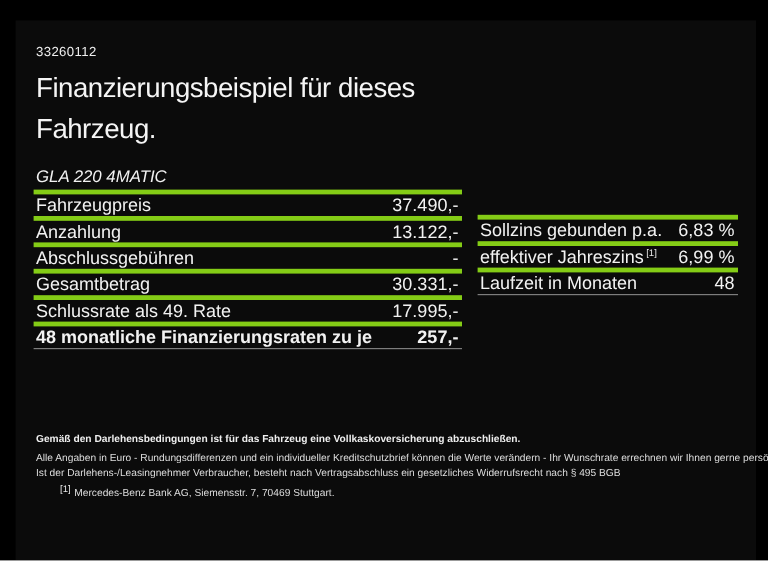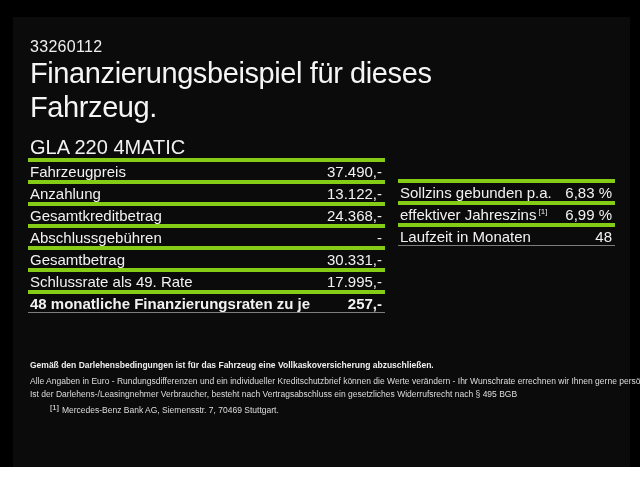--- a/index.html
+++ b/index.html
@@ -5,33 +5,33 @@
   html,body{margin:0;padding:0;}
   body{
     width:640px;height:480px;position:relative;overflow:hidden;
     background:#000;
     font-family:"Liberation Sans", sans-serif;
     -webkit-font-smoothing:antialiased;
   }
   .panel{position:absolute;left:13px;top:17px;right:10px;bottom:13px;background:#0b0b0b;}
   .listing-id{
     position:absolute;left:30px;top:38px;
-    font-size:16px;color:#efefef;letter-spacing:0.3px;
+    font-size:11px;color:#efefef;letter-spacing:0.3px;
   }
   .title{
     position:absolute;left:30px;top:56px;width:520px;
-    font-size:29px;line-height:34px;font-weight:400;color:#f5f5f5;letter-spacing:-0.4px;
+    font-size:23px;line-height:34px;font-weight:400;color:#f5f5f5;letter-spacing:-0.4px;
   }
   .tbl{position:absolute;color:#f2f2f2;font-size:15px;}
   .tbl .row{
     box-sizing:border-box;height:22px;line-height:21px;
     display:flex;justify-content:space-between;align-items:center;
     border-top:4px solid #84cc16;padding:0 3px 0 2px;
   }
-  .tbl .row.model{border-top:none;font-size:20px;}
+  .tbl .row.model{border-top:none;font-size:14px;font-style:italic;}
   .tbl .row.total{font-weight:bold;}
   .tbl-left{left:28px;top:136px;width:357px;border-bottom:1px solid #7d7d7d;}
   .tbl-right{left:398px;top:158px;width:217px;border-bottom:1px solid #7d7d7d;margin-top:21px;}
   .lbl{white-space:nowrap;}
   .val{white-space:nowrap;text-align:right;}
   sup.marker{font-size:8px;line-height:0;vertical-align:6px;margin-left:2px;color:#e8e8e8;}
   .foot{
     position:absolute;left:30px;width:600px;
     font-size:8.5px;color:#dedede;letter-spacing:0;white-space:nowrap;
   }
@@ -59,24 +59,20 @@
   <div class="row model">
     <span class="lbl">GLA 220 4MATIC</span>
   </div>
   <div class="row">
     <span class="lbl">Fahrzeugpreis</span>
     <span class="val">37.490,-</span>
   </div>
   <div class="row">
     <span class="lbl">Anzahlung</span>
     <span class="val">13.122,-</span>
-  </div>
-  <div class="row">
-    <span class="lbl">Gesamtkreditbetrag</span>
-    <span class="val">24.368,-</span>
   </div>
   <div class="row">
     <span class="lbl">Abschlussgebühren</span>
     <span class="val">-</span>
   </div>
   <div class="row">
     <span class="lbl">Gesamtbetrag</span>
     <span class="val">30.331,-</span>
   </div>
   <div class="row">

